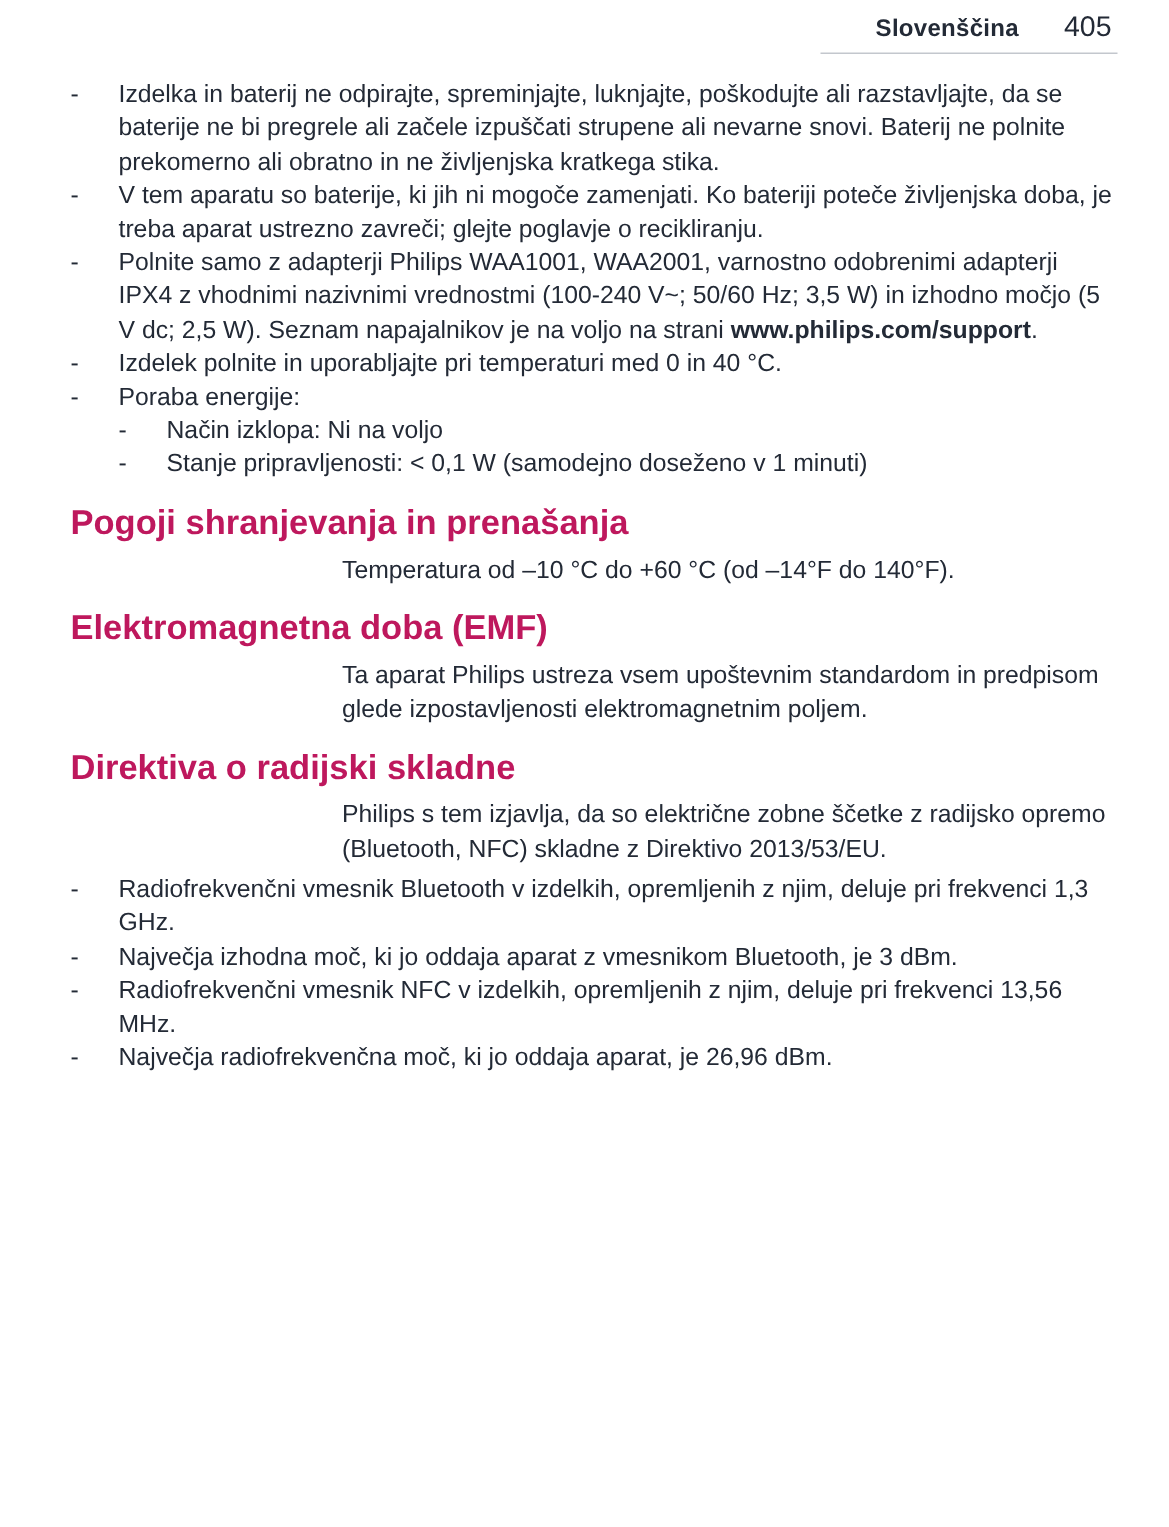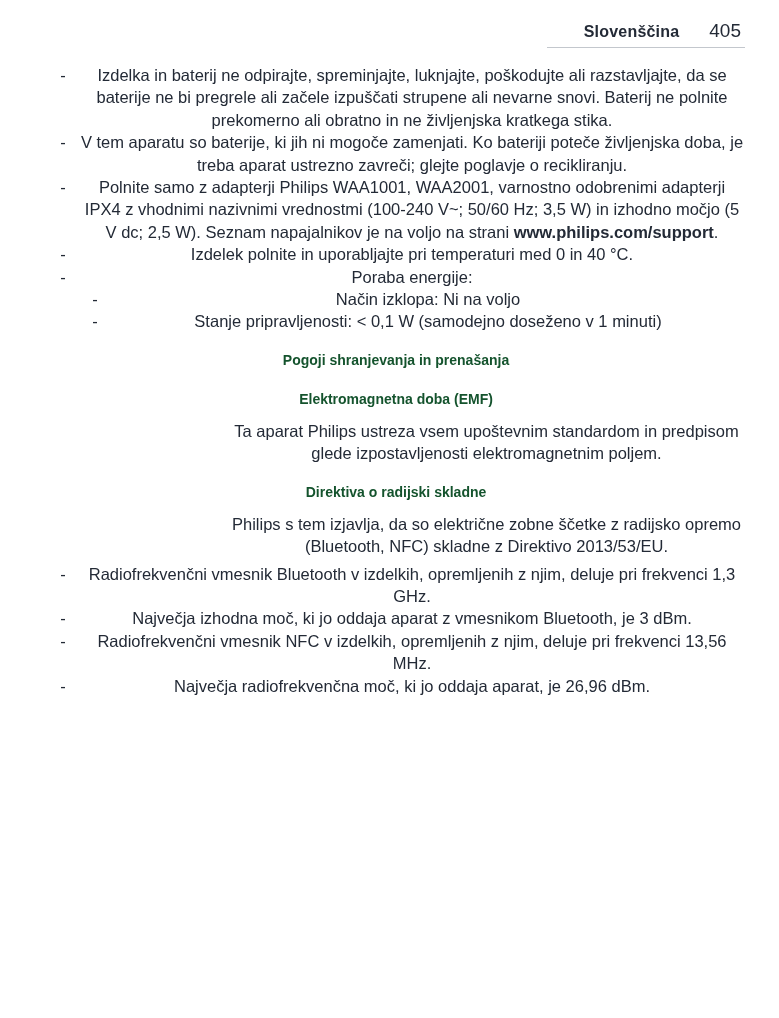--- a/index.html
+++ b/index.html
@@ -3,25 +3,24 @@
 <meta charset="utf-8">
 <style>
   html, body { margin: 0; padding: 0; background: #ffffff; }
   .page {
     position: relative;
     width: 779px;
     height: 1018px;
     margin: 0 auto;
     background: #ffffff;
     box-sizing: border-box;
-    padding: 20px 34px 0 47px;
+    padding: 8px 34px 0 47px;
     font-family: "Liberation Sans", "DejaVu Sans", sans-serif;
     color: #232a36;
     overflow: hidden;
-    text-align: center;
   }
   
   .header {
     display: flex;
     justify-content: flex-end;
     align-items: baseline;
     gap: 30px;
     padding-right: 4px;
   }
   .header .lang {
@@ -35,25 +34,25 @@
   .header-rule {
     border: 0;
     border-top: 1px solid #c3c7cd;
     margin: 5px 0 0 500px;
     height: 0;
   }
   
   .content { padding-top: 16px; font-size: 16.5px; line-height: 22.4px; }
   .indent { margin-left: 181px; }
   h2 {
-    font-size: 14px;
+    font-size: 23px;
     line-height: 24px;
     font-weight: bold;
     margin: 15px 0 9px 0;
-    color: #14532d;
+    color: #be185d;
   }
   p { margin: 0 0 5px 0; }
   ul.dash-list {
     list-style: none;
     margin: 0;
     padding: 0;
   }
   ul.dash-list > li {
     display: flex;
     align-items: flex-start;
@@ -108,20 +107,21 @@
             <li>
               <span class="dash">-</span>
               <span class="li-body">Stanje pripravljenosti: &lt; 0,1 W (samodejno doseženo v 1 minuti)</span>
             </li>
           </ul>
         </div>
       </li>
     </ul>
 
     <h2>Pogoji shranjevanja in prenašanja</h2>
+    <p class="indent">Temperatura od –10 °C do +60 °C (od –14°F do 140°F).</p>
 
     <h2>Elektromagnetna doba (EMF)</h2>
     <p class="indent">Ta aparat Philips ustreza vsem upoštevnim standardom in predpisom glede izpostavljenosti elektromagnetnim poljem.</p>
 
     <h2>Direktiva o radijski skladne</h2>
     <p class="indent">Philips s tem izjavlja, da so električne zobne ščetke z radijsko opremo (Bluetooth, NFC) skladne z Direktivo 2013/53/EU.</p>
 
     <ul class="dash-list indent">
       <li>
         <span class="dash">-</span>

